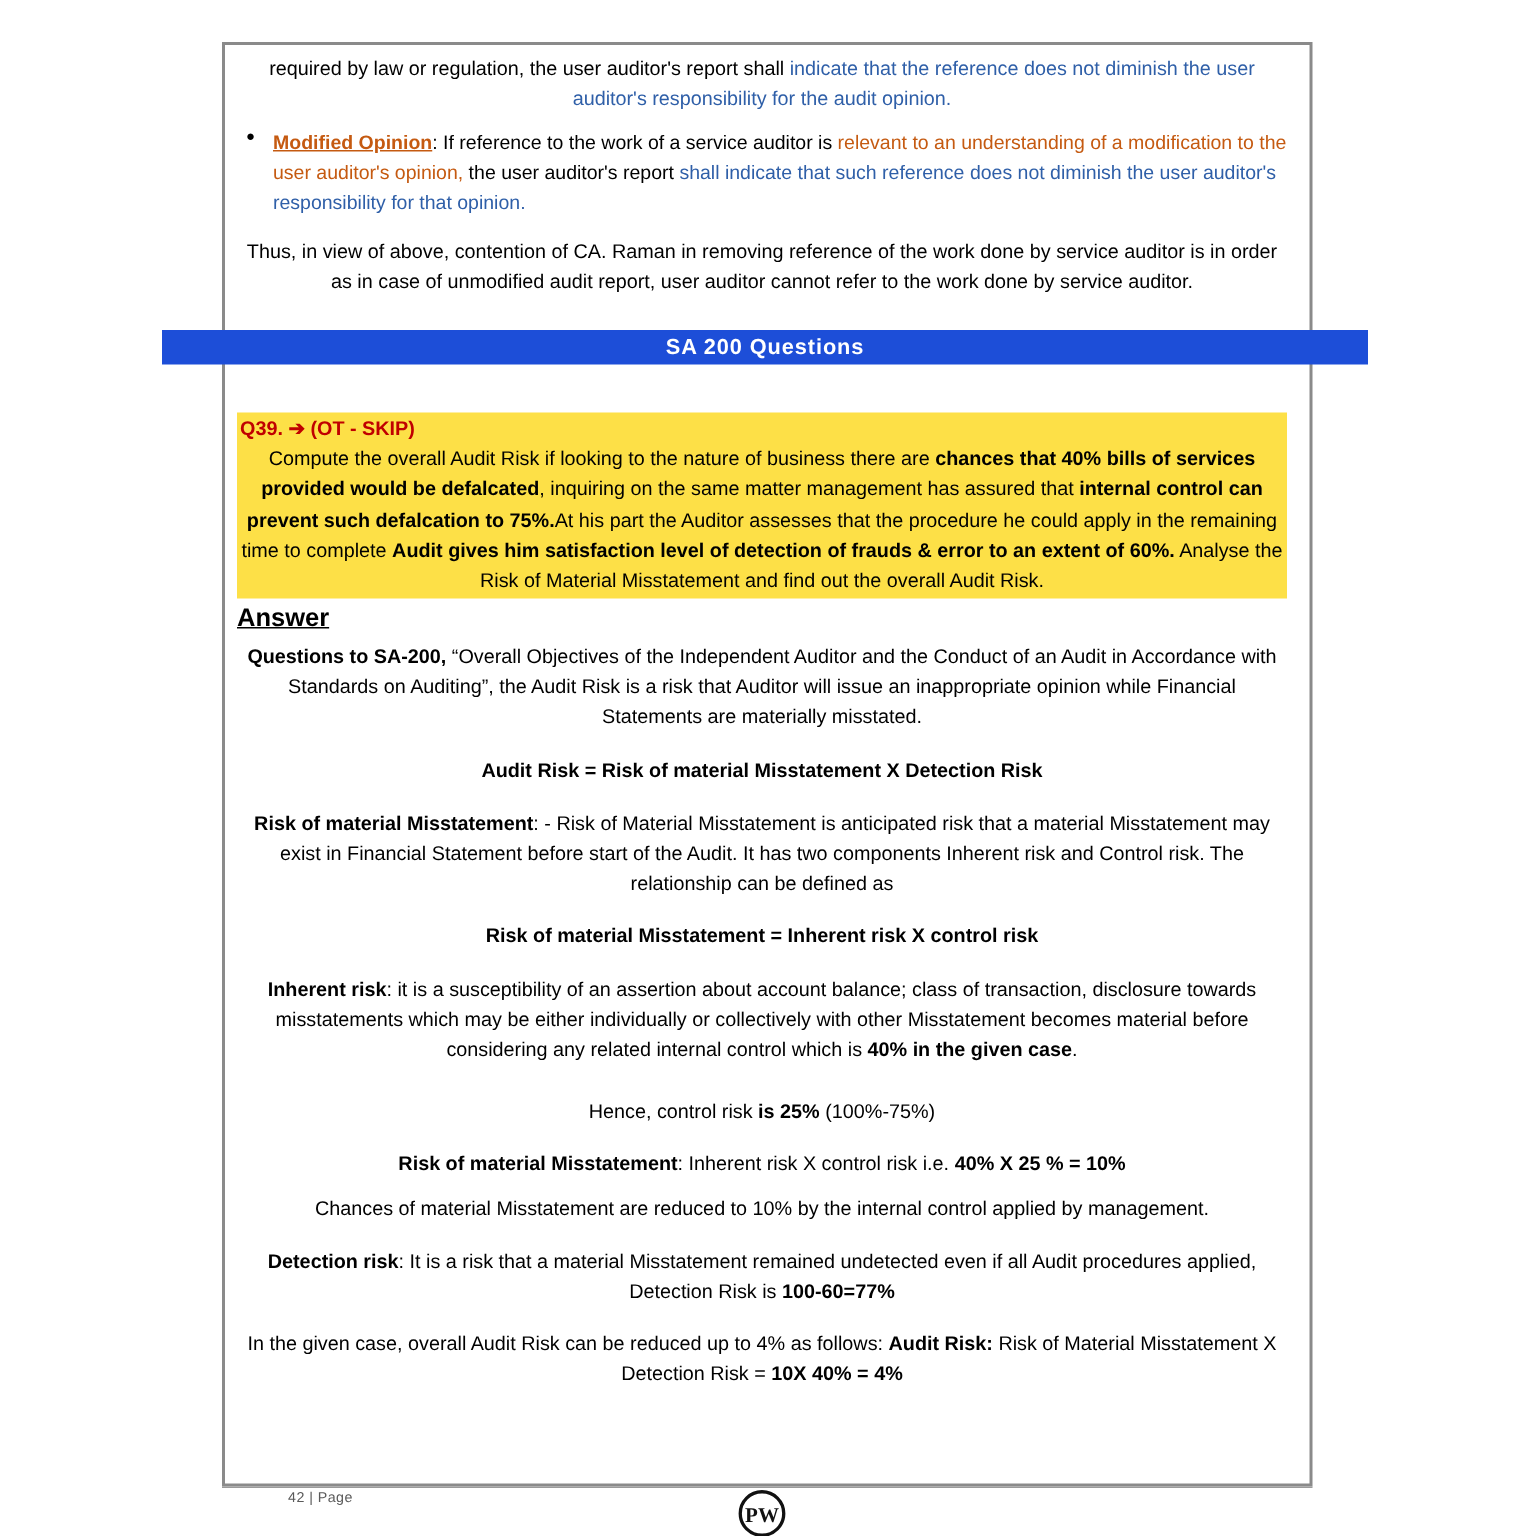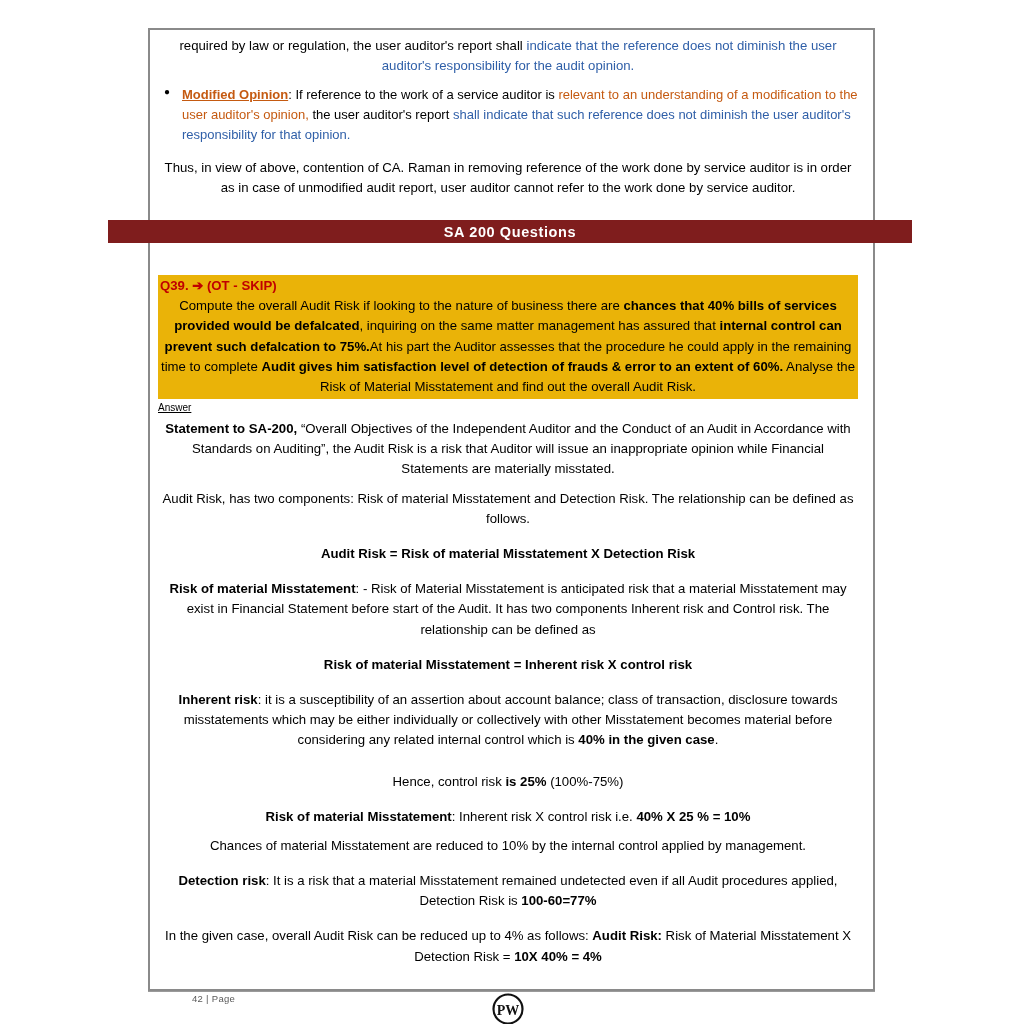--- a/index.html
+++ b/index.html
@@ -82,49 +82,50 @@
     font-size: 10px;
     color: #000;
   }
   
   .section-bar {
     position: absolute;
     left: 108px;
     top: 220px;
     width: 804px;
     height: 23px;
-    background: #7f1d1d;
+    background: #1d4ed8;
     color: #ffffff;
     font-weight: bold;
     font-size: 14.5px;
     letter-spacing: 0.6px;
     display: flex;
     align-items: center;
     justify-content: center;
   }
   
   .qblock {
-    background: #eab308;
+    background: #fde047;
     padding: 1px 2px 2px 2px;
     margin-bottom: 3px;
   }
   .qblock .para {
     margin-bottom: 0;
   }
   .qhead {
     color: #c00000;
     font-weight: bold;
     font-size: 13.2px;
     line-height: 1.5;
   }
   .answer {
-    font-size: 10px;
+    font-size: 17px;
     text-decoration: underline;
     margin: 3px 0 6px 0;
     display: block;
+    font-weight: bold;
   }
   .spacer-sm { height: 6px; }
   
   .footer-line {
     position: absolute;
     left: 148px;
     top: 991px;
     width: 727px;
     height: 0;
     border-top: 1px solid #9a9a9a;
@@ -171,23 +172,22 @@
 
     <div style="height:68px"></div>
 
     <div class="qblock">
       <p class="qhead">Q39. ➔ (OT - SKIP)</p>
       <p class="para"><span>Compute the overall Audit Risk if looking to the nature of business there are </span><span class="bold">chances that 40% bills of services provided would be defalcated</span><span>, inquiring on the same matter management has assured that </span><span class="bold">internal control can prevent such defalcation to 75%.</span><span>At his part the Auditor assesses that the procedure he could apply in the remaining time to complete </span><span class="bold">Audit gives him satisfaction level of detection of frauds &amp; error to an extent of 60%.</span><span>  Analyse the Risk of Material Misstatement and find out the overall Audit Risk.</span></p>
     </div>
 
     <span class="answer">Answer</span>
 
-    <p class="para"><span class="bold">Statement to SA-200, </span><span>“Overall Objectives of the Independent Auditor and the Conduct of an Audit in Accordance with Standards on Auditing”, the Audit Risk is a risk that Auditor will issue an inappropriate opinion while Financial Statements are materially misstated.</span></p>
-
-    <p class="para">Audit Risk, has two components: Risk of material Misstatement and Detection Risk. The relationship can be defined as follows.</p>
+    <p class="para"><span class="bold">Questions to SA-200, </span><span>“Overall Objectives of the Independent Auditor and the Conduct of an Audit in Accordance with Standards on Auditing”, the Audit Risk is a risk that Auditor will issue an inappropriate opinion while Financial Statements are materially misstated.</span></p>
+
 
     <div class="spacer-sm"></div>
 
     <p class="para bold">Audit Risk = Risk of material Misstatement X Detection Risk</p>
 
     <div class="spacer-sm"></div>
 
     <p class="para"><span class="bold">Risk of material Misstatement</span><span>: - Risk of Material Misstatement is anticipated risk that a material Misstatement may exist in Financial Statement before start of the Audit. It has two components Inherent risk and Control risk. The relationship can be defined as</span></p>
 
     <div class="spacer-sm"></div>

